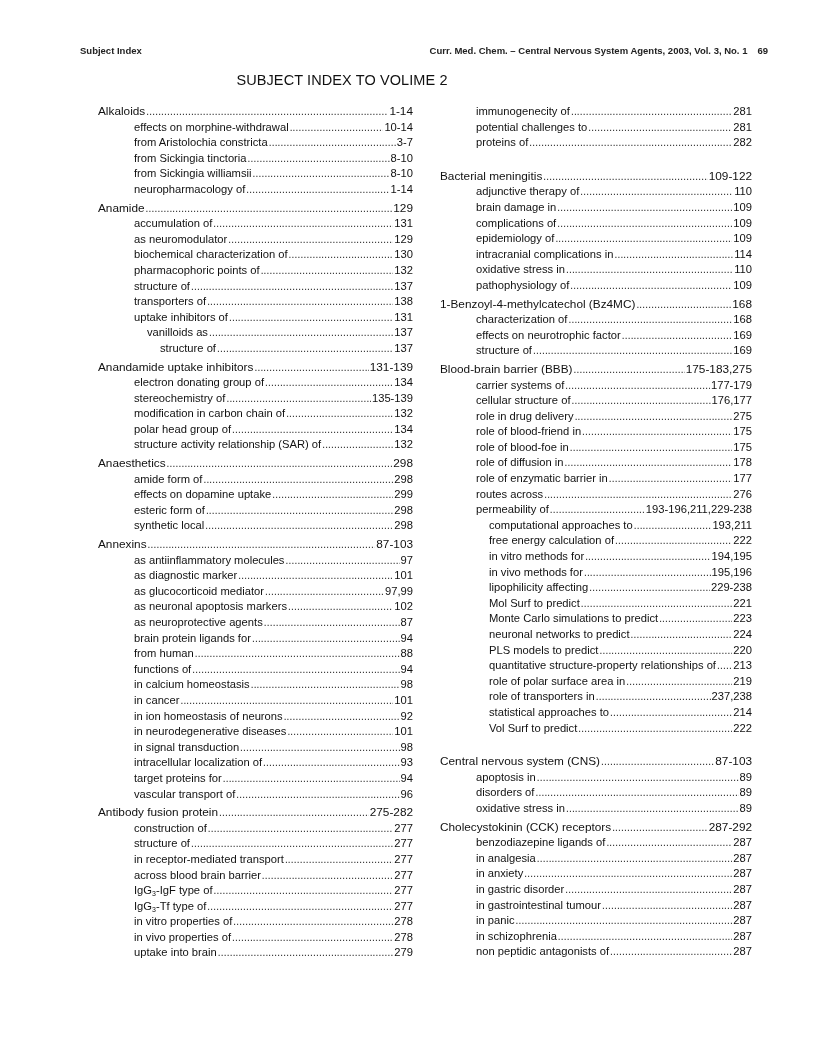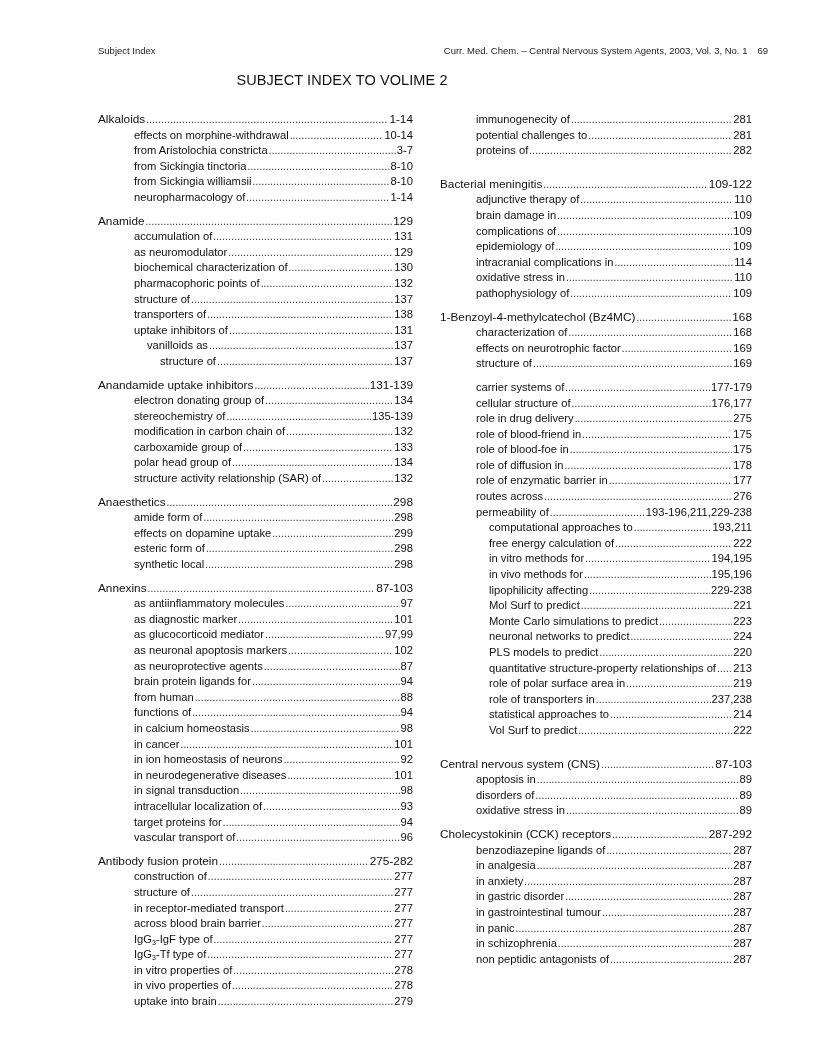--- a/index.html
+++ b/index.html
@@ -1,38 +1,38 @@
 <!DOCTYPE html>
 <html><head>
 <meta charset="utf-8">
 <style>
   html, body { margin: 0; padding: 0; background: #ffffff; }
   body { width: 816px; height: 1056px; position: relative; overflow: hidden;
          font-family: "Liberation Sans", sans-serif; color: #111; }
-  .running-head { position: absolute; top: 45px; left: 98px; right: 48px; height: 14px;
-                  font-size: 9.5px; color: #222; }
+  .running-head { position: absolute; top: 45px; left: 80px; right: 48px; height: 14px;
+                  font-size: 9.5px; color: #222; font-weight: bold; }
   .running-head .left { position: absolute; left: 0; top: 0; }
   .running-head .right { position: absolute; right: 0; top: 0; }
   .running-head .right .pg { margin-left: 10px; }
   .page-title { position: absolute; top: 72px; left: 0; width: 684px; text-align: center;
                 font-size: 14.5px; letter-spacing: 0.1px; color: #111; }
   .col { position: absolute; top: 104px; }
   .col.left { left: 98px; width: 315px; }
   .col.right { left: 440px; width: 312px; }
   .entry { display: flex; align-items: baseline; font-size: 11.2px; line-height: 14.6px;
            white-space: nowrap; }
   .entry .term { flex: 0 0 auto; }
   .entry .leader { flex: 1 1 auto; overflow: hidden; margin: 0 1px; color: #222; font-size: 10px; letter-spacing: 0.2px; }
   .entry .leader::before { content: "........................................................................................................................................................"; }
   .entry .pages { flex: 0 0 auto; }
   .lvl0 { padding-left: 0; font-size: 11.8px; }
   .lvl1 { padding-left: 36px; }
   .lvl2 { padding-left: 49px; }
   .lvl3 { padding-left: 62px; }
-  .group { margin-bottom: 3px; margin-top: 8px; }
+  .group { margin-bottom: 3px; }
   .group.gap-big { margin-bottom: 18px; }
   sub { font-size: 7px; vertical-align: -2px; line-height: 0; }
 </style>
 </head>
 <body>
 
 <div class="running-head">
   <span class="left">Subject Index</span>
   <span class="right">
     <span>Curr. Med. Chem. – Central Nervous System Agents, 2003, Vol. 3, No. 1</span><span class="pg">69</span>
@@ -141,25 +141,20 @@
         <span class="term">stereochemistry of</span>
         <span class="leader"></span>
         <span class="pages">135-139</span>
       </div>
       <div class="entry lvl1">
         <span class="term">modification in carbon chain of</span>
         <span class="leader"></span>
         <span class="pages">132</span>
       </div>
       <div class="entry lvl1">
-        <span class="term">carboxamide group of</span>
-        <span class="leader"></span>
-        <span class="pages">133</span>
-      </div>
-      <div class="entry lvl1">
         <span class="term">polar head group of</span>
         <span class="leader"></span>
         <span class="pages">134</span>
       </div>
       <div class="entry lvl1">
         <span class="term">structure activity relationship (SAR) of</span>
         <span class="leader"></span>
         <span class="pages">132</span>
       </div>
     </div>
@@ -406,20 +401,25 @@
         <span class="leader"></span>
         <span class="pages">169</span>
       </div>
       <div class="entry lvl1">
         <span class="term">structure of</span>
         <span class="leader"></span>
         <span class="pages">169</span>
       </div>
     </div>
     <div class="group gap-big">
+      <div class="entry lvl0">
+        <span class="term">Blood-brain barrier (BBB)</span>
+        <span class="leader"></span>
+        <span class="pages">175-183,275</span>
+      </div>
       <div class="entry lvl1">
         <span class="term">carrier systems of</span>
         <span class="leader"></span>
         <span class="pages">177-179</span>
       </div>
       <div class="entry lvl1">
         <span class="term">cellular structure of</span>
         <span class="leader"></span>
         <span class="pages">176,177</span>
       </div>

